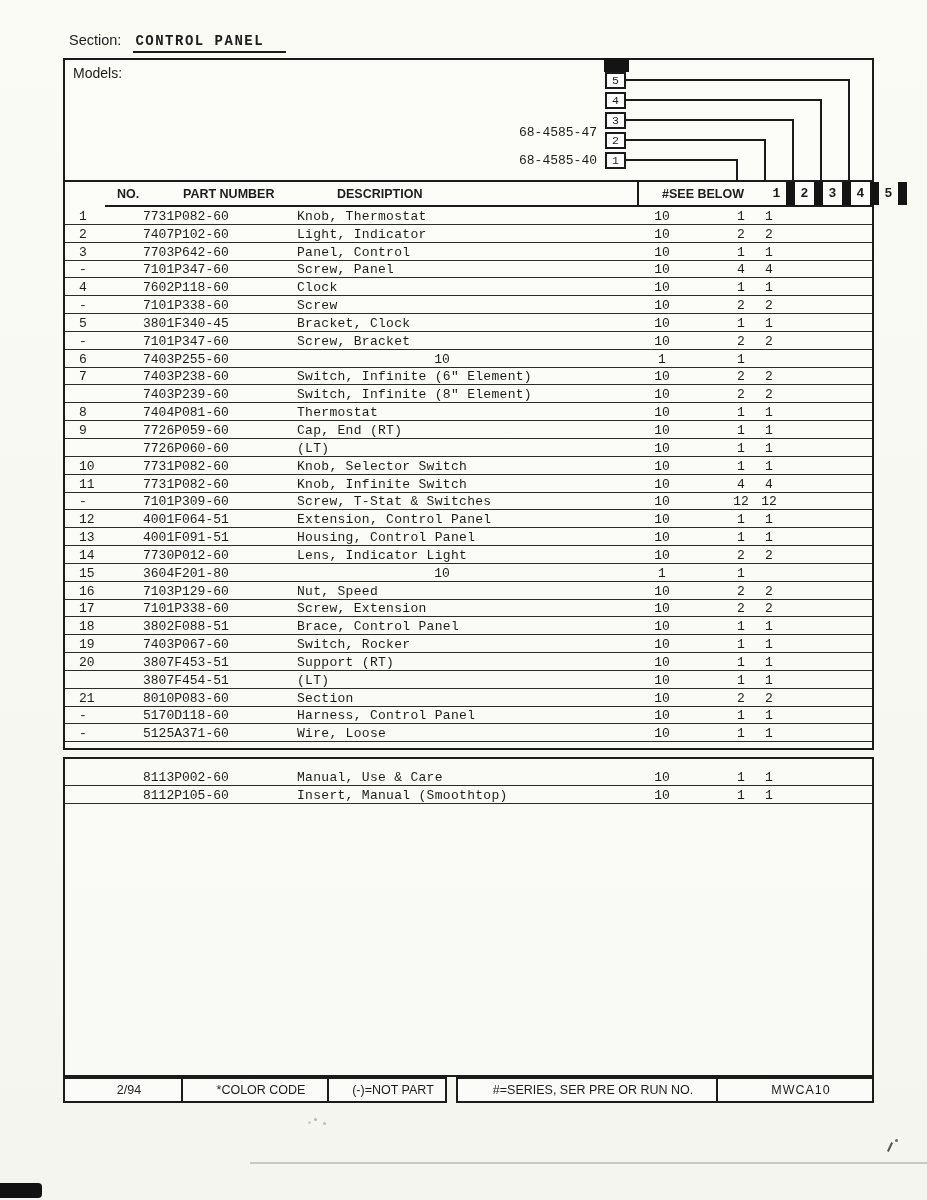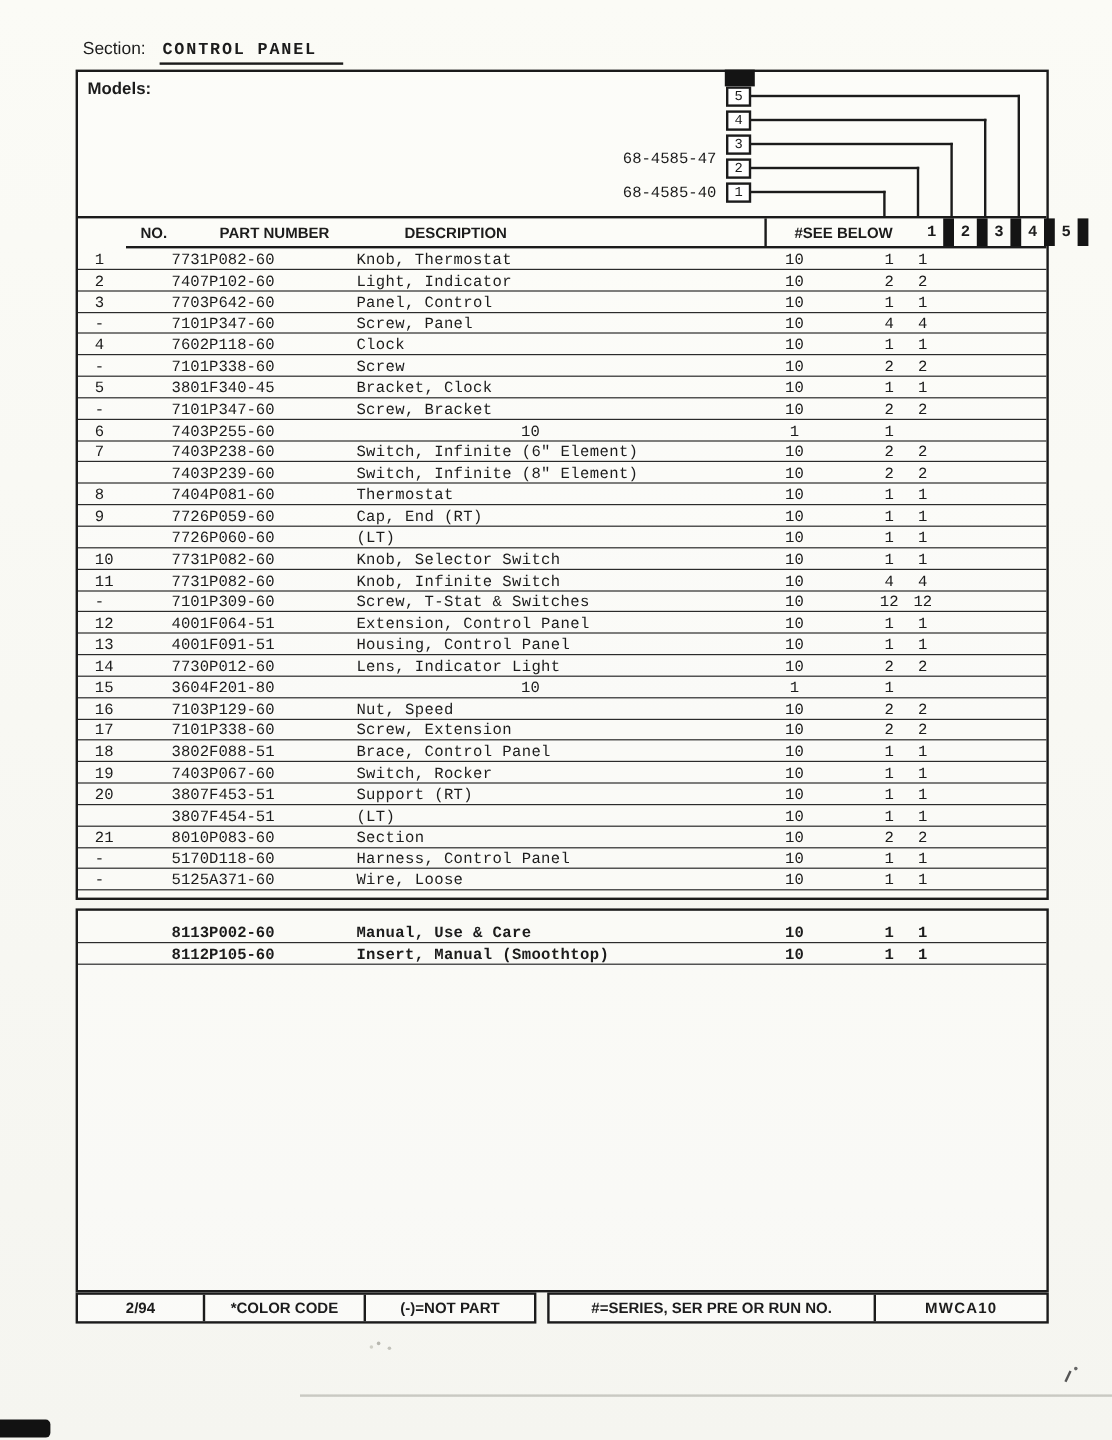--- a/index.html
+++ b/index.html
@@ -17,21 +17,21 @@
   .section-label{font-family:"Liberation Sans",sans-serif;font-weight:normal;font-size:14.5px;}
   .section-title{
     font-weight:bold;font-size:14px;letter-spacing:1.5px;margin-left:12px;
     border-bottom:2px solid #1b1b1b;padding:0 22px 2px 2px;
   }
 
   
   .box-a{position:absolute;left:63px;top:58px;width:811px;border:2px solid #1b1b1b;box-sizing:border-box;background:rgba(255,255,255,0.35);}
 
   .models-area{position:relative;height:120px;border-bottom:2px solid #1b1b1b;}
-  .models-label{position:absolute;left:8px;top:5px;font-family:"Liberation Sans",sans-serif;font-weight:bold;font-size:14px;}
+  .models-label{position:absolute;left:8px;top:5px;font-family:"Liberation Sans",sans-serif;font-weight:normal;font-size:14px;}
 
   .callout-box{
     position:absolute;left:540px;width:21px;height:17px;border:2px solid #1b1b1b;box-sizing:border-box;
     background:#fff;font-size:11.5px;line-height:13px;text-align:center;
   }
   .cb-5{top:12px}.cb-4{top:32px}.cb-3{top:52px}.cb-2{top:72px}.cb-1{top:92px}
 
   .artifact-top{position:absolute;left:539px;top:-2px;width:25px;height:14px;background:#141414;}
 
   .model-number{position:absolute;left:418px;width:114px;text-align:right;font-size:13px;line-height:17px;white-space:nowrap;}
@@ -71,32 +71,32 @@
     height:17.85px;align-items:end;border-bottom:1.4px solid #2b2b2b;box-sizing:border-box;
     font-size:13px;line-height:15px;white-space:nowrap;
   }
   .c-no{padding-left:14px}
   .c-part{padding-left:14px}
   .c-desc{padding-left:10px;letter-spacing:0.3px}
   .c-see{text-align:center}
   .c-q{text-align:center}
 
   
-  .box-b{position:absolute;left:63px;top:757px;width:811px;height:320px;border:2px solid #1b1b1b;box-sizing:border-box;background:rgba(255,255,255,0.35);font-weight:bold;}
+  .box-b{position:absolute;left:63px;top:757px;width:811px;height:320px;border:2px solid #1b1b1b;box-sizing:border-box;background:rgba(255,255,255,0.35);}
   .box-b .tbody{padding-top:9px;padding-bottom:0;}
 
   
   .footer-row{position:absolute;left:63px;top:1077px;width:811px;height:26px;display:flex;gap:9px;}
   .footer-box{border:2px solid #1b1b1b;display:flex;box-sizing:border-box;height:26px;background:rgba(255,255,255,0.5);}
   .footer-box.left{width:384px;}
   .footer-box.right{flex:1;}
   .fc{
     display:flex;align-items:center;justify-content:center;border-right:2px solid #1b1b1b;
     box-sizing:border-box;padding:0 6px;white-space:nowrap;
-    font-family:"Liberation Sans",sans-serif;font-weight:bold;font-size:12.5px;
+    font-family:"Liberation Sans",sans-serif;font-weight:normal;font-size:12.5px;margin-left:12px;
   }
   .fc-date{width:106px;}
   .fc-cc{width:134px;}
   .fc-grow{flex:1;}
   .fc-code{width:142px;letter-spacing:1px;}
   .fc.last{border-right:none;}
 
   
   .art-bline{position:absolute;left:250px;top:1162px;width:677px;height:2px;background:#c9c9c2;}
   .art-blob{position:absolute;left:0;top:1183px;width:42px;height:15px;background:#121212;border-radius:0 4px 4px 0;}

